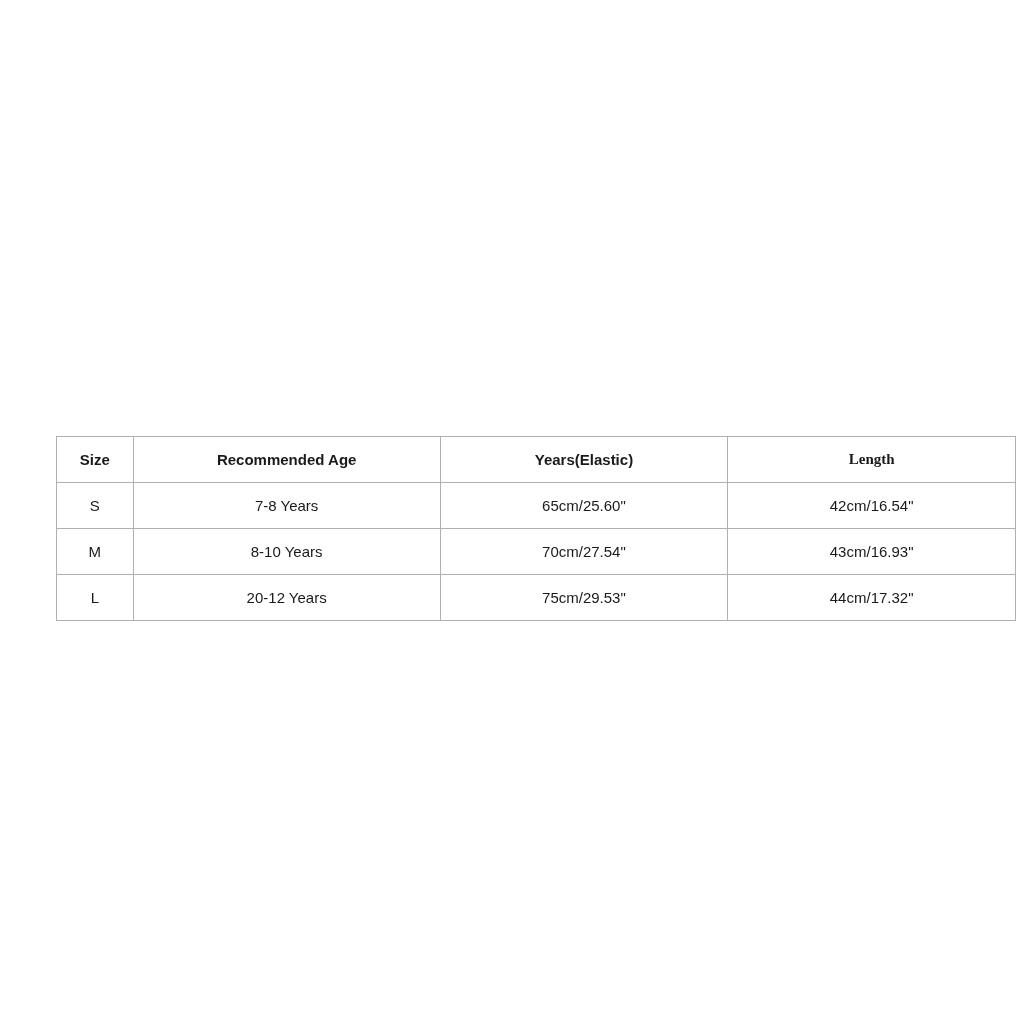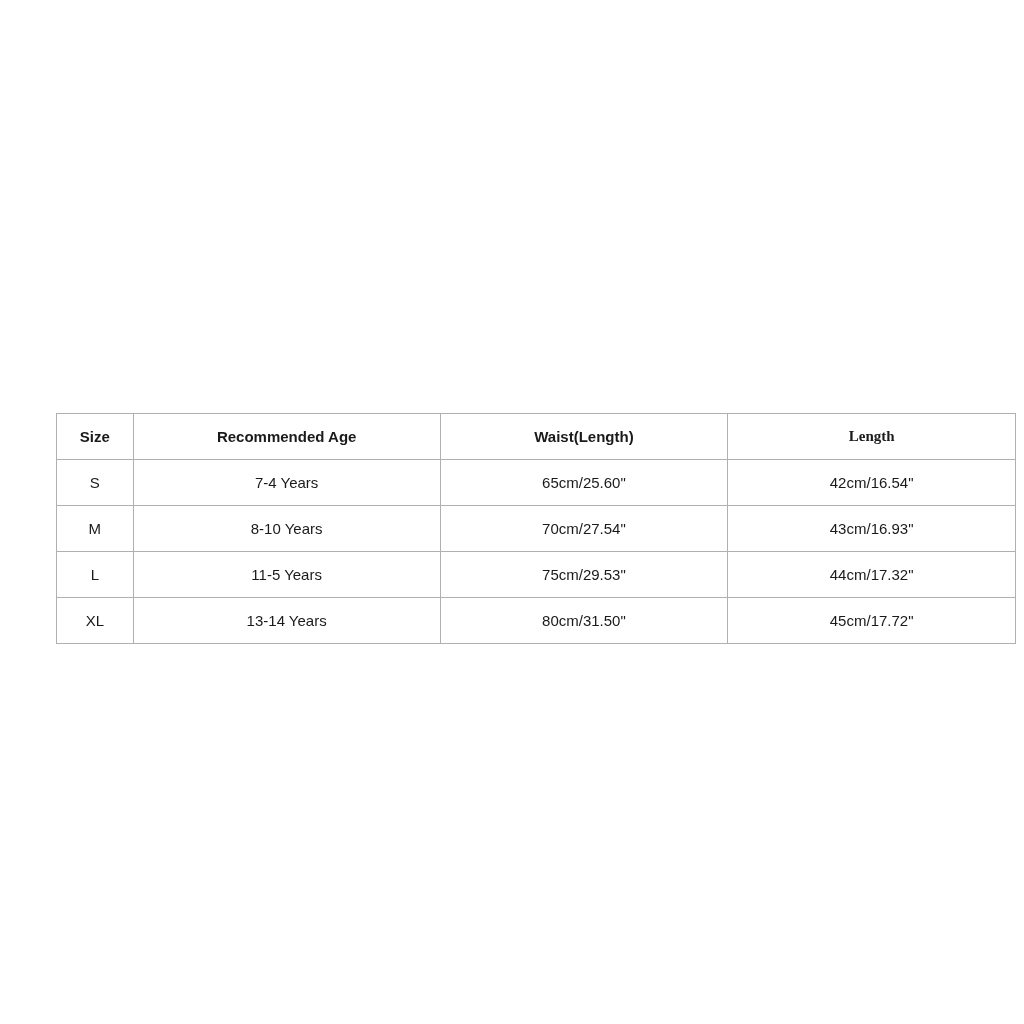--- a/index.html
+++ b/index.html
@@ -76,45 +76,39 @@
 </head>
 <body>
 
 <div class="page-wrapper">
   <div class="table-container">
     <table>
       <thead>
         <tr>
           <th class="col-size">Size</th>
           <th class="col-age">Recommended Age</th>
-          <th class="col-waist">Waist(Length)</th>
+          <th class="col-waist">Years(Elastic)</th>
           <th class="col-length">Length</th>
         </tr>
       </thead>
       <tbody id="table-body">
       <tr>
             <td>S</td>
-            <td>7-4 Years</td>
+            <td>7-8 Years</td>
             <td>65cm/25.60"</td>
             <td>42cm/16.54"</td>
           </tr>
           <tr>
             <td>M</td>
             <td>8-10 Years</td>
             <td>70cm/27.54"</td>
             <td>43cm/16.93"</td>
           </tr>
           <tr>
             <td>L</td>
-            <td>11-5 Years</td>
+            <td>20-12 Years</td>
             <td>75cm/29.53"</td>
             <td>44cm/17.32"</td>
-          </tr>
-          <tr>
-            <td>XL</td>
-            <td>13-14 Years</td>
-            <td>80cm/31.50"</td>
-            <td>45cm/17.72"</td>
           </tr>
         </tbody>
     </table>
   </div>
 </div>
 
 </body></html>

